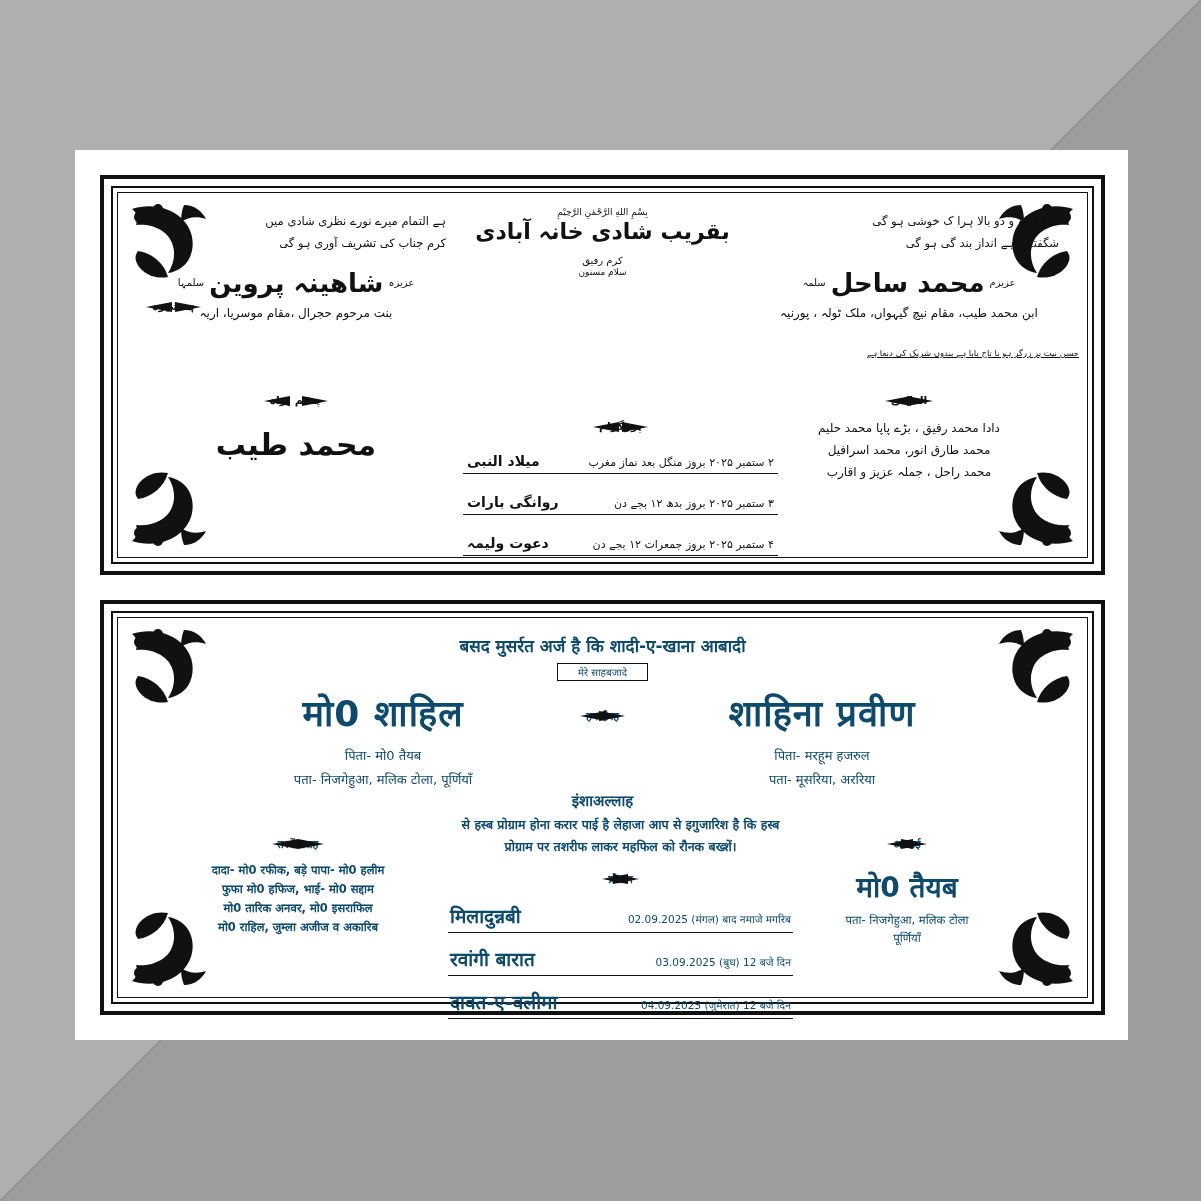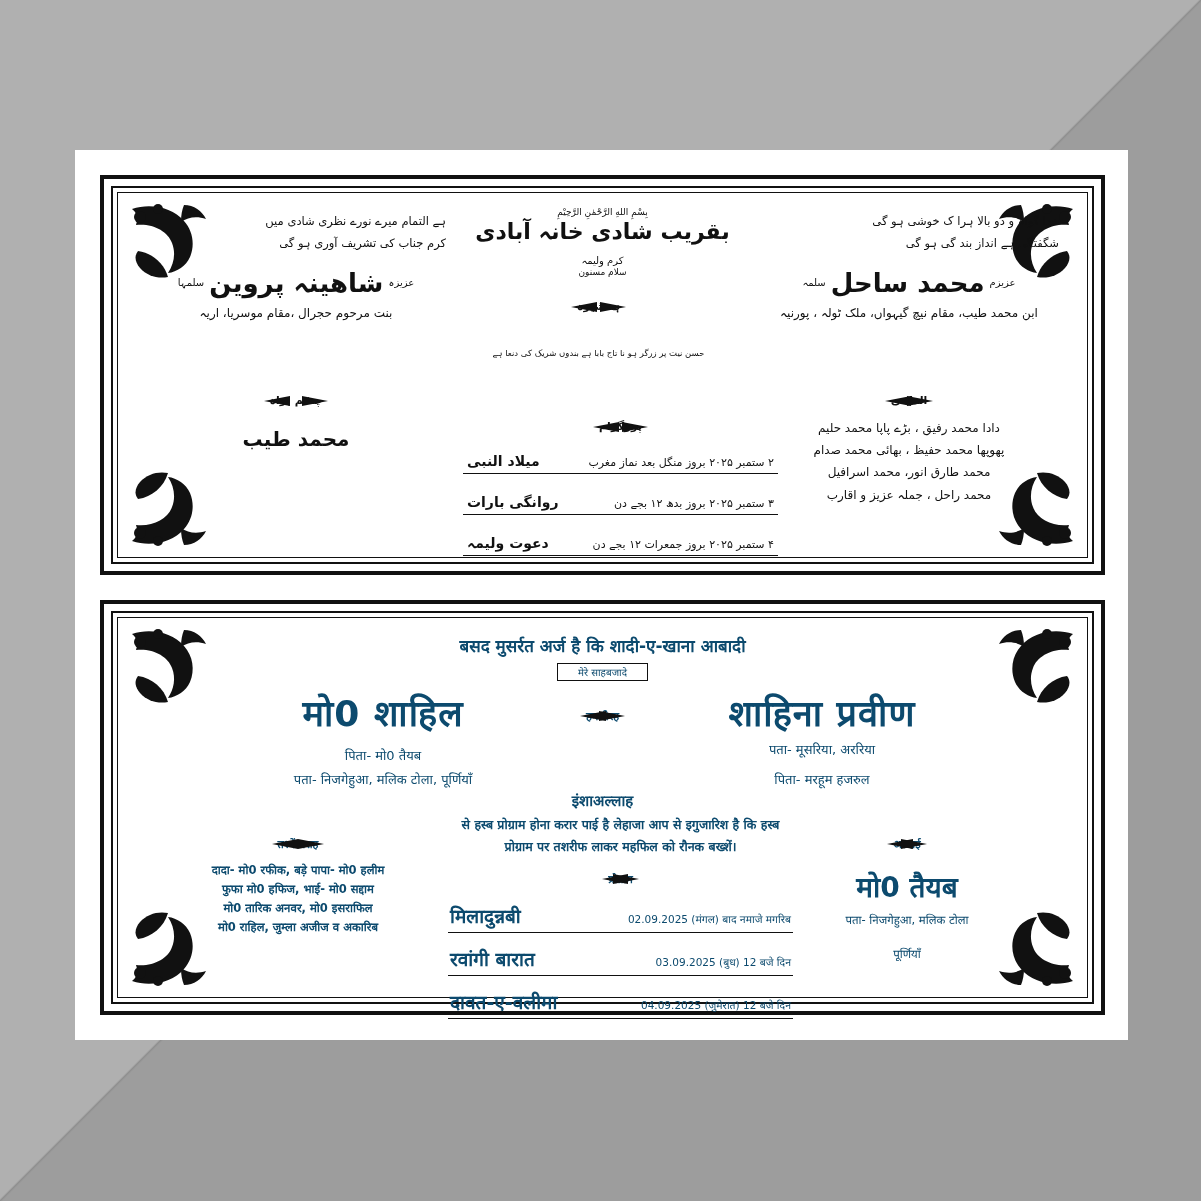--- a/index.html
+++ b/index.html
@@ -75,34 +75,34 @@
   .u-prog{left:345px;top:205px;width:315px;text-align:center;}
   .u-prog .plabel{font-size:13px;font-weight:bold;margin-top:20px;}
   .u-prog .prow{display:flex;justify-content:space-between;align-items:flex-end;
     border-bottom:1px solid #111;padding:6px 4px 4px;font-size:12px;}
   .u-prog .prow .a{font-weight:bold;font-size:14px;}
   .u-prog .prow .b{font-size:11px;}
 
   .u-dai{right:28px;top:196px;width:300px;text-align:center;}
   .u-dai .l{font-size:12px;line-height:1.85;}
   .u-chashm{left:28px;top:196px;width:300px;text-align:center;}
-  .u-chashm .big{font-size:20px;font-weight:bold;margin-top:18px;}
+  .u-chashm .big{font-size:30px;font-weight:bold;margin-top:18px;}
 
   .banner{
     display:inline-block;position:relative;padding:2px 34px;font-size:11px;font-weight:bold;
   }
   .banner::before,.banner::after{
     content:"";position:absolute;top:50%;width:30px;height:0;
     border-top:5px solid transparent;border-bottom:5px solid transparent;
   }
   .banner::before{left:-2px;transform:translateY(-50%);border-right:26px solid #111;}
   .banner::after{right:-2px;transform:translateY(-50%);border-left:26px solid #111;}
 
   .midorn{
-    position:absolute;left:0;right:8px;text-align:center;font-size:10px;
+    position:absolute;left:0;right:8px;font-size:10px;text-decoration:underline;
   }
 
   
   #card-hindi .zone{position:absolute;}
   .h-top{left:0;right:0;top:16px;text-align:center;font-size:17px;font-weight:bold;}
   .h-sahab{left:0;right:0;top:44px;text-align:center;}
   .h-sahab .bx{display:inline-block;border:1px solid #111;padding:1px 20px;font-size:10px;}
   .h-groom{left:60px;top:70px;width:410px;text-align:center;}
   .h-bride{right:60px;top:70px;width:410px;text-align:center;}
   .h-bigname{font-size:36px;font-weight:bold;letter-spacing:1px;}
@@ -166,21 +166,21 @@
             <path fill="#111" d="M8 10c18-6 40-2 52 12 9 10 11 24 6 36-4 9-13 15-22 16 6-9 8-20 4-30C44 32 28 24 12 26c2-7 2-11-4-16z"></path>
             <path fill="#111" d="M14 52c14 2 26 12 30 26-10 2-21-1-28-9-5-6-6-12-2-17z"></path>
             <circle fill="#111" cx="16" cy="18" r="6"></circle>
             <circle fill="#111" cx="34" cy="10" r="5"></circle>
             <path fill="#111" d="M60 6c10 0 18 6 22 14-9-3-18-2-25 3 0-7 1-12 3-17z"></path>
           </svg>
         </div>
 
         <div class="zone u-bismillah urdu">بِسْمِ اللهِ الرَّحْمٰنِ الرَّحِيْمِ</div>
         <div class="zone u-title urdu">بقریب شادی خانہ آبادی</div>
-        <div class="zone u-karam urdu">کرم ولیمہ</div>
+        <div class="zone u-karam urdu">کرم رفیق</div>
         <div class="zone u-salam urdu">سلام مسنون</div>
 
         <div class="zone u-right urdu">
           <div class="l">خدا گواہ و دو بالا ہرا ک خوشی ہو گی</div>
           <div class="l">شگفتگی ہے انداز بند گی ہو گی</div>
         </div>
         <div class="zone u-left urdu">
           <div class="l">ہے التمام میرے نورے نظری شادی میں</div>
           <div class="l">کرم جناب کی تشریف آوری ہو گی</div>
         </div>
@@ -225,21 +225,20 @@
             <span class="b">۴ ستمبر ۲۰۲۵ بروز جمعرات ۱۲ بجے دن</span>
             <span class="a">دعوت ولیمہ</span>
           </div>
         </div>
 
         <div class="zone u-dai urdu">
           <div>
             <span class="banner">الداعی</span>
           </div>
           <div class="l" style="margin-top:8px;">دادا محمد رفیق ، بڑے پاپا محمد حلیم</div>
-          <div class="l">پھوپھا محمد حفیظ ، بھائی محمد صدام</div>
           <div class="l">محمد طارق انور، محمد اسرافیل</div>
           <div class="l">محمد راحل ، جملہ عزیز و اقارب</div>
         </div>
 
         <div class="zone u-chashm urdu">
           <div>
             <span class="banner">چشم براہ</span>
           </div>
           <div class="big">محمد طیب</div>
         </div>
@@ -295,22 +294,22 @@
         </div>
 
         <div class="zone h-groom hindi">
           <div class="h-bigname">मो0 शाहिल</div>
           <div class="h-meta">पिता- मो0 तैयब</div>
           <div class="h-meta" style="margin-top:2px;">पता- निजगेहुआ, मलिक टोला, पूर्णियाँ</div>
         </div>
 
         <div class="zone h-bride hindi">
           <div class="h-bigname">शाहिना प्रवीण</div>
+          <div class="h-meta">पिता- मरहूम हजरुल</div>
           <div class="h-meta" style="margin-top:2px;">पता- मूसरिया, अररिया</div>
-          <div class="h-meta">पिता- मरहूम हजरुल</div>
         </div>
 
         <div class="zone h-umrah">
           <span class="banner hindi">हमशीरह</span>
         </div>
 
         <div class="zone h-insha hindi">इंशाअल्लाह</div>
         <div class="zone h-para hindi">से हस्ब प्रोग्राम होना करार पाई है लेहाजा आप से इगुजारिश है कि हस्ब प्रोग्राम पर तशरीफ लाकर महफिल को रौनक बख्शें।</div>
 
         <div class="zone h-prog hindi">
@@ -340,20 +339,20 @@
           <div class="l">मो0 तारिक अनवर, मो0 इसराफिल</div>
           <div class="l">मो0 राहिल, जुम्ला अजीज व अकारिब</div>
         </div>
 
         <div class="zone h-right hindi">
           <div>
             <span class="banner">अल्दाई</span>
           </div>
           <div class="big" style="margin-top:14px;">मो0 तैयब</div>
           <div class="l">पता- निजगेहुआ, मलिक टोला</div>
-          <div class="l" style="margin-top:16px;">पूर्णियाँ</div>
+          <div class="l" style="margin-top:0;">पूर्णियाँ</div>
         </div>
 
       </div>
     </div>
   </div>
 
 </div>
 
 </body></html>

